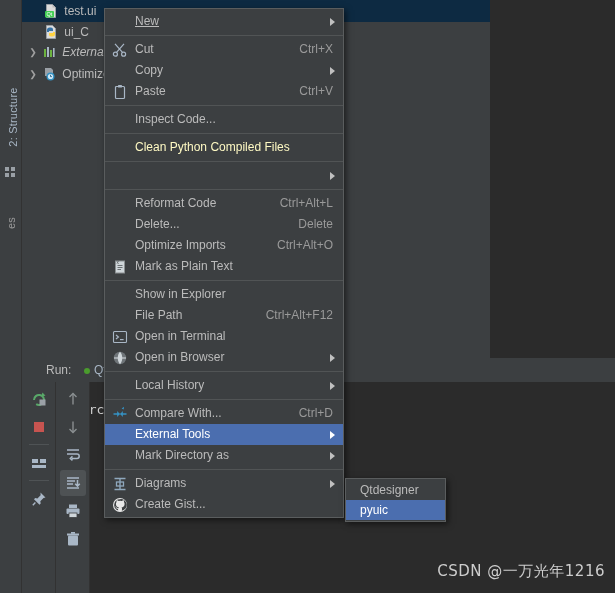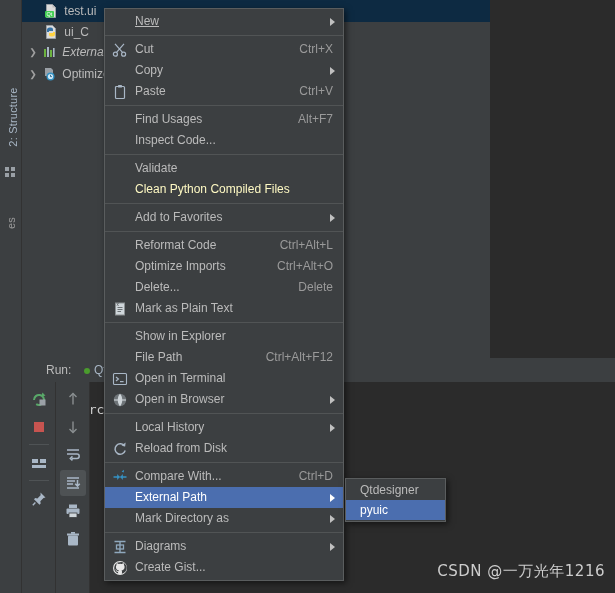--- a/index.html
+++ b/index.html
@@ -321,53 +321,45 @@
           <rect x="3.5" y="2.5" width="9" height="12" rx="1" stroke="#a9b7c6" stroke-width="1.2" fill="none"></rect>
           <rect x="6" y="1" width="4" height="2.6" rx=".6" fill="#a9b7c6"></rect>
         </svg>
       </span>
       <span class="label">Paste</span>
       <span class="accel">Ctrl+V</span>
     </div>
     <div class="sep"></div>
 
     <div class="mi">
-      <span class="label">Find Usages</span>
-      <span class="accel">Alt+F7</span>
-    </div>
-    <div class="mi">
       <span class="label">Inspect Code...</span>
     </div>
     <div class="sep"></div>
 
-    <div class="mi">
-      <span class="label">Validate</span>
-    </div>
     <div class="mi disabled">
       <span class="label">Clean Python Compiled Files</span>
     </div>
     <div class="sep"></div>
 
     <div class="mi">
-      <span class="label">Add to Favorites</span>
       <span class="arrow"></span>
     </div>
     <div class="sep"></div>
 
     <div class="mi">
       <span class="label">Reformat Code</span>
       <span class="accel">Ctrl+Alt+L</span>
     </div>
     <div class="mi">
+      <span class="label">Delete...</span>
+      <span class="accel">Delete</span>
+    </div>
+    <div class="mi">
       <span class="label">Optimize Imports</span>
       <span class="accel">Ctrl+Alt+O</span>
-    </div>
-    <div class="mi">
-      <span class="label">Delete...</span>
-      <span class="accel">Delete</span>
     </div>
     <div class="mi">
       <span class="ico">
         <svg width="16" height="16" viewBox="0 0 16 16">
           <rect x="3.5" y="2" width="9" height="12" fill="#cfd6da" stroke="#8a8f91" stroke-width="1"></rect>
           <path d="M5.5 6.5 h5 M5.5 8.5 h5 M5.5 10.5 h3.5" stroke="#6b7174" stroke-width="1"></path>
           <text x="4.4" y="5.4" font-size="4.6" fill="#3c3f41" font-family="Liberation Sans">x</text>
         </svg>
       </span>
       <span class="label">Mark as Plain Text</span>
@@ -400,46 +392,37 @@
         </svg>
       </span>
       <span class="label">Open in Browser</span>
       <span class="arrow"></span>
     </div>
     <div class="sep"></div>
 
     <div class="mi">
       <span class="label">Local History</span>
       <span class="arrow"></span>
-    </div>
-    <div class="mi">
-      <span class="ico">
-        <svg width="16" height="16" viewBox="0 0 16 16">
-          <path d="M12.6 5.2 a5.2 5.2 0 1 0 .6 4.4" stroke="#a9b7c6" stroke-width="1.5" fill="none"></path>
-          <path d="M13.6 1.6 l-.5 4 l-3.6 -1.2 z" fill="#a9b7c6"></path>
-        </svg>
-      </span>
-      <span class="label">Reload from Disk</span>
     </div>
     <div class="sep"></div>
 
     <div class="mi">
       <span class="ico">
         <svg width="16" height="16" viewBox="0 0 16 16">
           <path d="M1.5 8 h6 M14.5 8 h-6" stroke="#3592c4" stroke-width="1.6"></path>
           <path d="M5.2 5 l2.6 3 l-2.6 3" fill="#3592c4"></path>
           <path d="M10.8 5 l-2.6 3 l2.6 3" fill="#3592c4"></path>
           <path d="M9.6 2.4 l2.4 -1.6 l-.3 2.8 z" fill="#3592c4"></path>
         </svg>
       </span>
       <span class="label">Compare With...</span>
       <span class="accel">Ctrl+D</span>
     </div>
     <div class="mi sel">
-      <span class="label">External Path</span>
+      <span class="label">External Tools</span>
       <span class="arrow"></span>
     </div>
     <div class="mi">
       <span class="label">Mark Directory as</span>
       <span class="arrow"></span>
     </div>
     <div class="sep"></div>
 
     <div class="mi">
       <span class="ico">

